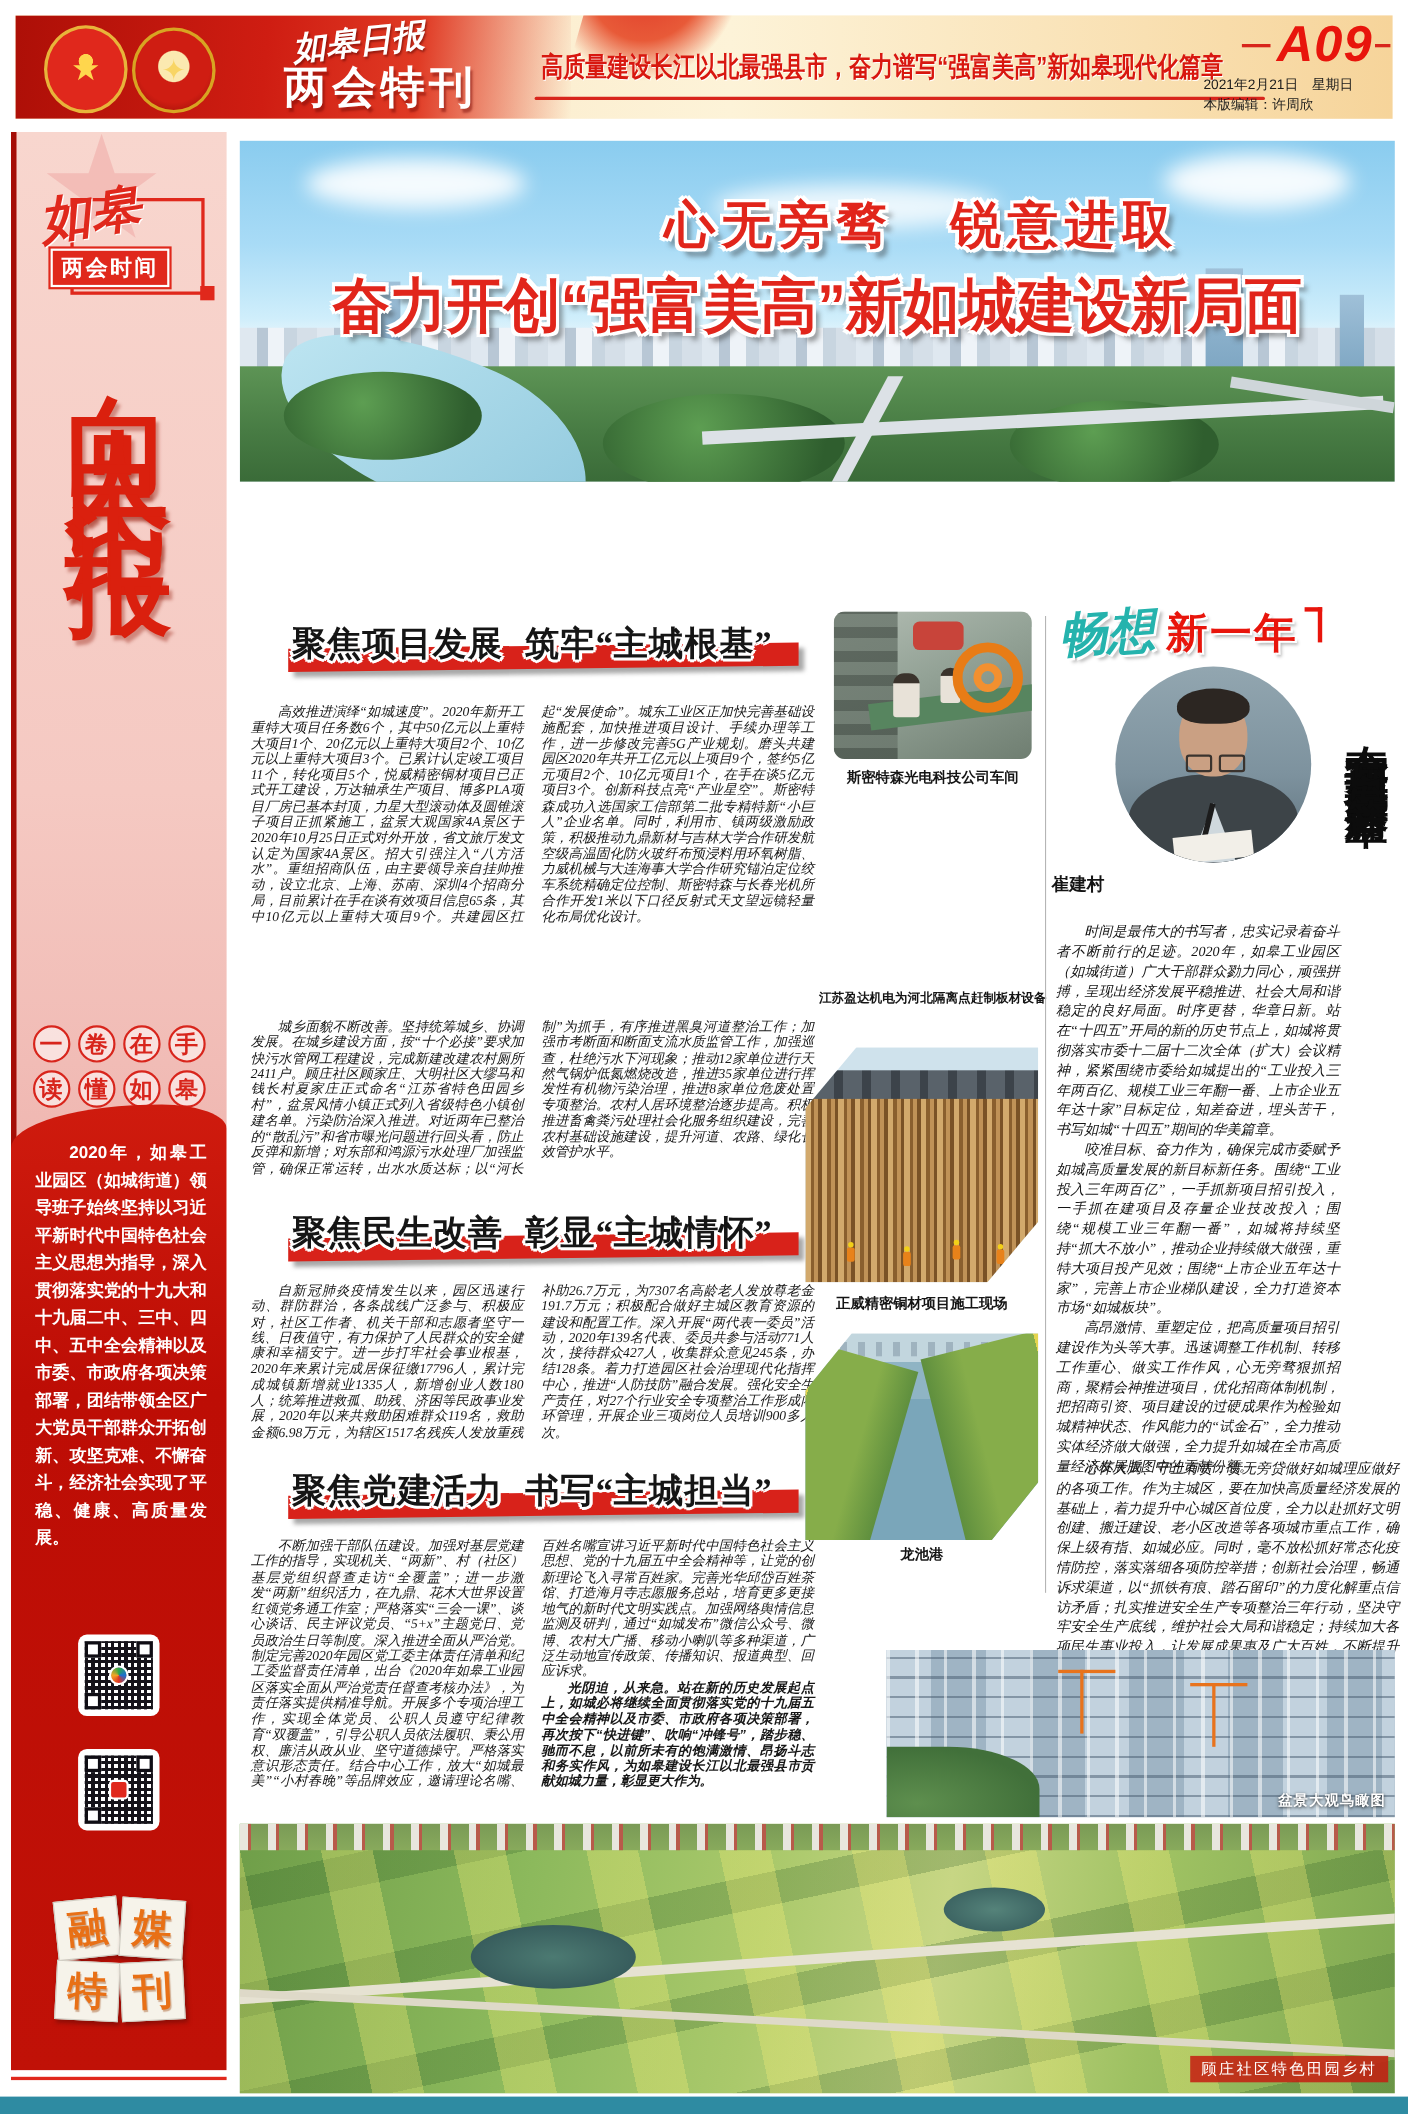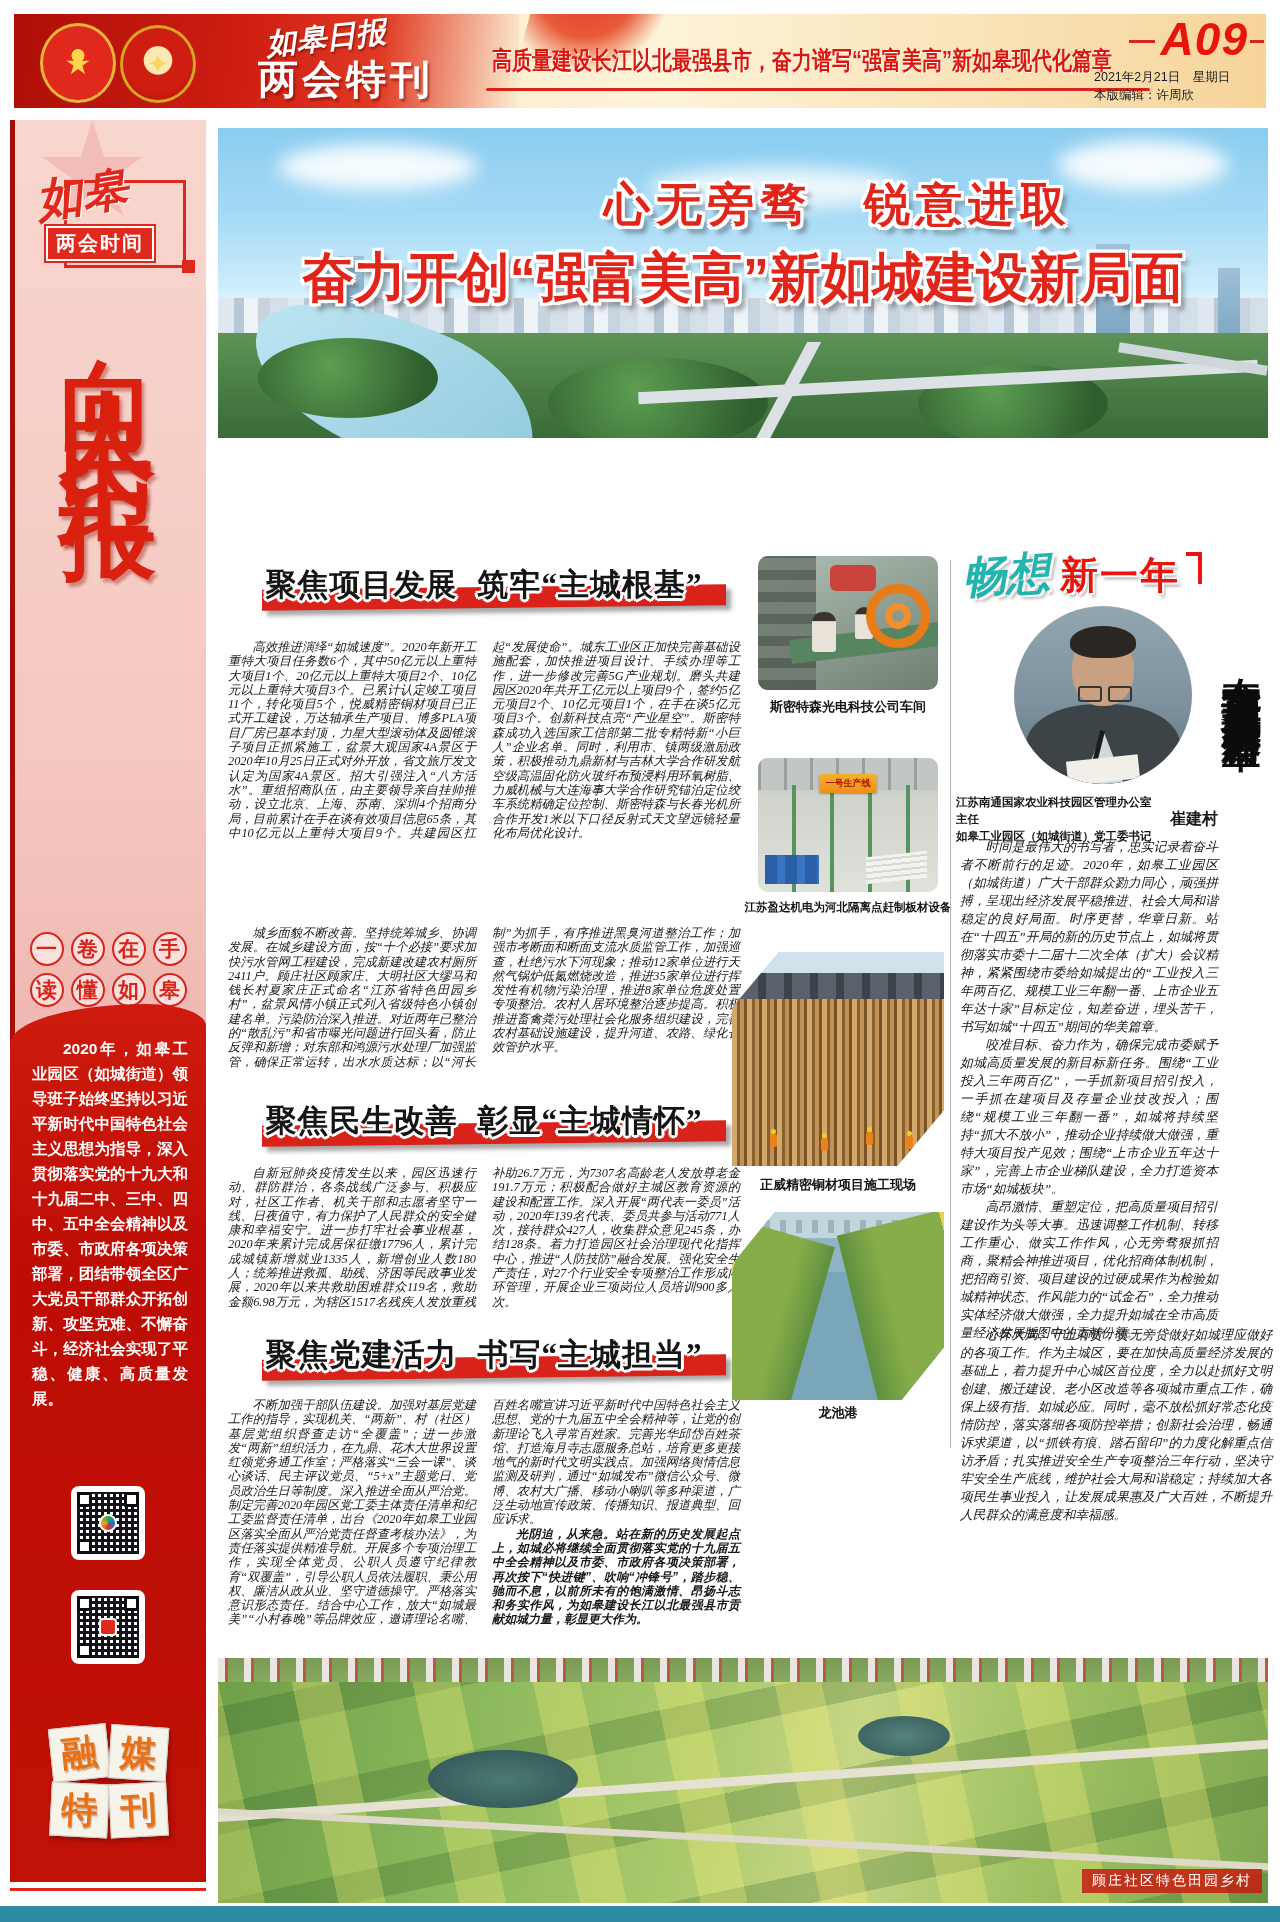--- a/index.html
+++ b/index.html
@@ -337,27 +337,20 @@
   <div class="ph ph1">
     <div class="d ph1-shelf"></div>
     <div class="d ph1-table"></div>
     <div class="d ph1-machine"></div>
     <div class="d person" style="left:30%;top:42%;"></div>
     <div class="d person" style="left:54%;top:38%;width:18px;height:32px;"></div>
     <div class="d ph1-coil"></div>
   </div>
   <div class="pcap" style="left:744px;top:698px;width:208px;">斯密特森光电科技公司车间</div>
 
-  <div class="ph ph2">
-    <div class="d ph2-ceiling"></div>
-    <div class="d ph2-posts"></div>
-    <div class="d ph2-bins"></div>
-    <div class="d ph2-stack"></div>
-    <div class="d ph2-sign">一号生产线</div>
-  </div>
   <div class="pcap" style="left:730px;top:900px;width:236px;font-size:11.5px;">江苏盈达机电为河北隔离点赶制板材设备</div>
 
   <div class="ph ph3">
     <div class="d ph3-steel"></div>
     <div class="d ph3-poles"></div>
     <div class="wk" style="left:18%;bottom:9%;"></div>
     <div class="wk" style="left:42%;bottom:7%;"></div>
     <div class="wk" style="left:63%;bottom:10%;"></div>
     <div class="wk" style="left:82%;bottom:8%;"></div>
   </div>
@@ -380,36 +373,39 @@
     <div class="d po-suit"></div>
     <div class="d po-shirt"></div>
     <div class="d po-head"></div>
     <div class="d po-hair"></div>
     <div class="d po-glassL"></div>
     <div class="d po-glassR"></div>
     <div class="d po-mic"></div>
     <div class="d po-paper"></div>
   </div>
   <div class="iv-cap">
-    <div class="iv-cap-lines">
-      <div>江苏南通国家农业科技园区管理办公室主任</div>
-      <div>如皋工业园区（如城街道）党工委书记</div>
-    </div>
     <div class="iv-name">崔建村</div>
   </div>
   <div class="iv-text">
     <p>时间是最伟大的书写者，忠实记录着奋斗者不断前行的足迹。2020年，如皋工业园区（如城街道）广大干部群众勠力同心，顽强拼搏，呈现出经济发展平稳推进、社会大局和谐稳定的良好局面。时序更替，华章日新。站在“十四五”开局的新的历史节点上，如城将贯彻落实市委十二届十二次全体（扩大）会议精神，紧紧围绕市委给如城提出的“工业投入三年两百亿、规模工业三年翻一番、上市企业五年达十家”目标定位，知差奋进，埋头苦干，书写如城“十四五”期间的华美篇章。</p>
     <p>咬准目标、奋力作为，确保完成市委赋予如城高质量发展的新目标新任务。围绕“工业投入三年两百亿”，一手抓新项目招引投入，一手抓在建项目及存量企业技改投入；围绕“规模工业三年翻一番”，如城将持续坚持“抓大不放小”，推动企业持续做大做强，重特大项目投产见效；围绕“上市企业五年达十家”，完善上市企业梯队建设，全力打造资本市场“如城板块”。</p>
     <p>高昂激情、重塑定位，把高质量项目招引建设作为头等大事。迅速调整工作机制、转移工作重心、做实工作作风，心无旁骛狠抓招商，聚精会神推进项目，优化招商体制机制，把招商引资、项目建设的过硬成果作为检验如城精神状态、作风能力的“试金石”，全力推动实体经济做大做强，全力提升如城在全市高质量经济发展版图中的贡献份额。</p>
   </div>
   <div class="iv-text-wide">
     <p>心怀大局、守土有责，责无旁贷做好如城理应做好的各项工作。作为主城区，要在加快高质量经济发展的基础上，着力提升中心城区首位度，全力以赴抓好文明创建、搬迁建设、老小区改造等各项城市重点工作，确保上级有指、如城必应。同时，毫不放松抓好常态化疫情防控，落实落细各项防控举措；创新社会治理，畅通诉求渠道，以“抓铁有痕、踏石留印”的力度化解重点信访矛盾；扎实推进安全生产专项整治三年行动，坚决守牢安全生产底线，维护社会大局和谐稳定；持续加大各项民生事业投入，让发展成果惠及广大百姓，不断提升人民群众的满意度和幸福感。</p>
   </div>
   <div class="iv-vert">奋力谱写如城高质量发展新篇章</div>
 
+  <div class="ph phA">
+    <div class="d phA-grid"></div>
+    <div class="d phA-green"></div>
+    <div class="d crane" style="left:38%;top:12%;"></div>
+    <div class="d crane" style="left:64%;top:20%;"></div>
+    <div class="d phA-cap">盆景大观鸟瞰图</div>
+  </div>
 
   <div class="ph phB">
     <div class="d phB-patch"></div>
     <div class="d phB-top"></div>
     <div class="d phB-road"></div>
     <div class="d phB-road2"></div>
     <div class="d phB-pond"></div>
     <div class="d phB-pond2"></div>
     <div class="phB-capwrap">顾庄社区特色田园乡村</div>
   </div>

